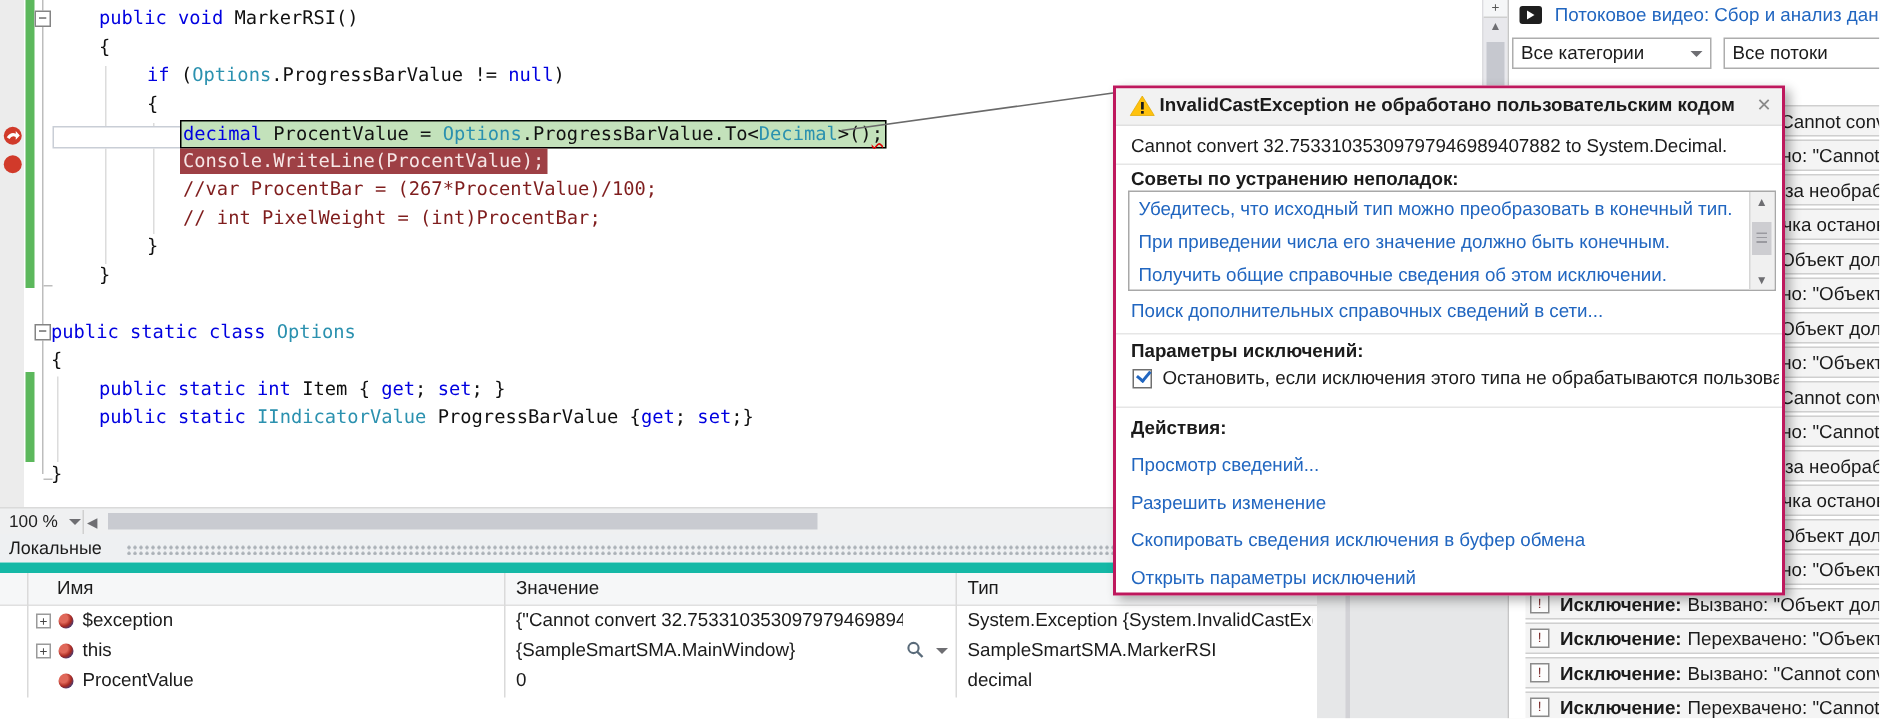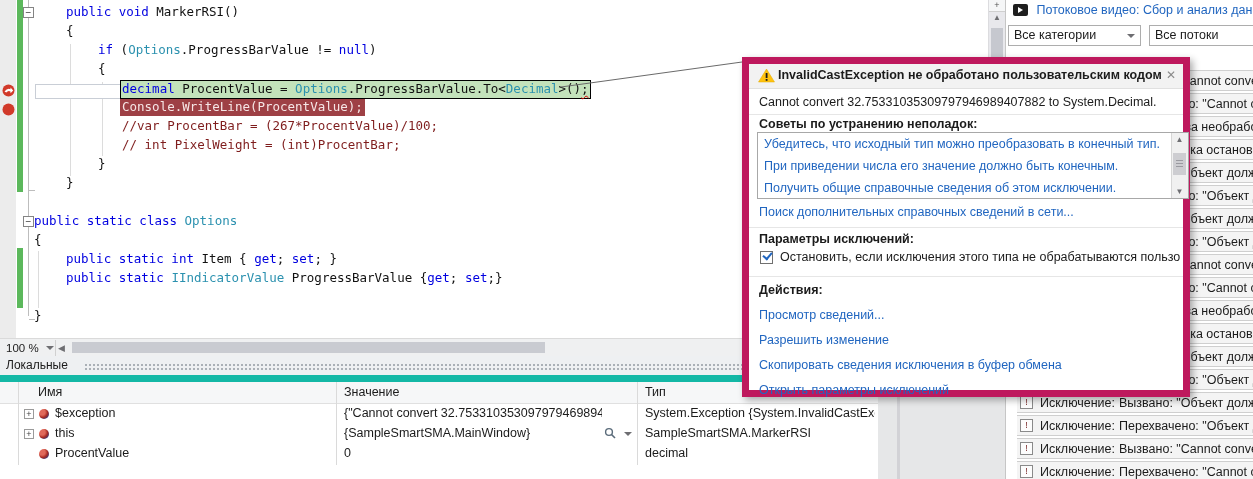--- a/index.html
+++ b/index.html
@@ -38,21 +38,21 @@
   #zoom-box{left:2px;top:1px;width:42px;height:16px;line-height:16px;font-size:11.5px;padding-left:4px;color:#222;}
   #zoom-arrow{left:46px;top:7px;width:0;height:0;border-left:4px solid transparent;border-right:4px solid transparent;border-top:4px solid #6e6e72;}
   #h-sep{left:55px;top:1px;width:1px;height:16px;background:#d0d0d0;}
   #h-left{left:58px;top:4px;font-size:9px;color:#6e6e72;}
   #h-thumb{left:72px;top:3px;width:473px;height:11px;background:#c9cbd1;}
 
   
   #connector{left:0;top:0;z-index:15;pointer-events:none;}
 
   
-  #popup{left:742px;top:57px;width:448px;height:340px;background:#fff;border:7px solid #be185d;
+  #popup{left:742px;top:57px;width:448px;height:340px;background:#fff;border:2px solid #be185d;
          box-shadow:3px 3px 7px rgba(0,0,0,.32);z-index:20;box-sizing:border-box;}
   #popup-title{left:0;top:0;right:0;height:24px;background:#f2f2f2;border-bottom:1px solid #e0e0e0;}
   #popup-title-text{left:29px;top:4px;font-weight:bold;color:#1b1b1b;white-space:nowrap;}
   #warning-icon{left:9px;top:4px;}
   #popup-close{right:7px;top:4px;color:#8a8a8a;font-size:12px;cursor:default;}
   #popup-message{left:10px;top:31px;right:8px;white-space:nowrap;overflow:hidden;}
   .popup-sep{left:0;right:0;height:1px;background:#e6e6e6;}
   .popup-bold{font-weight:bold;color:#1b1b1b;white-space:nowrap;}
   .plink{color:#2166c0;white-space:nowrap;cursor:default;}
   #tips-box{left:8px;top:68px;width:432px;height:67px;border:1px solid #a8a8a8;background:#fff;box-sizing:border-box;overflow:hidden;}
@@ -79,21 +79,21 @@
   .combo-arrow{position:absolute;right:5px;top:8px;width:0;height:0;
                border-left:4px solid transparent;border-right:4px solid transparent;border-top:4px solid #6e6e72;}
   #combo-categories{left:2px;width:133px;}
   #combo-streams{left:143px;width:130px;}
   #events-rows{left:11px;top:70px;width:600px;}
   .event-row{position:relative;height:21px;margin-bottom:2px;background:#f4f4f4;
              border-top:1px solid #cfcfcf;border-bottom:1px solid #cfcfcf;
              display:flex;align-items:center;white-space:nowrap;width:600px;box-sizing:border-box;}
   .event-icon{display:inline-block;width:11px;height:11px;border:1px solid #8a8a8a;background:#fdfdfd;
               font-size:9px;line-height:11px;text-align:center;color:#7a2a2a;margin:0 7px 0 3px;flex:none;}
-  .event-label{font-weight:normal;margin-right:4px;}
+  .event-label{font-weight:bold;margin-right:4px;}
 
   
   #locals{left:0;top:356px;width:878px;height:123px;background:#fff;}
   #locals-titlebar{left:0;top:0;width:878px;height:19px;background:#eef0f2;}
   #locals-title{left:6px;top:2px;font-size:12px;color:#1b1b1b;}
   #locals-dots{left:84px;top:7px;width:780px;height:7px;
                background-image:radial-gradient(#aab0b6 1px,transparent 1.2px);background-size:4px 4px;}
   #locals-grid{left:0;top:19px;width:878px;height:104px;background:#fff;border-top:7px solid #14b8a6;padding-left:40px;}
   #locals-header{left:0;top:0;width:878px;height:21px;background:#f6f7f8;border-bottom:1px solid #e0e0e0;}
   .col-h{position:absolute;top:3px;color:#1b1b1b;}

